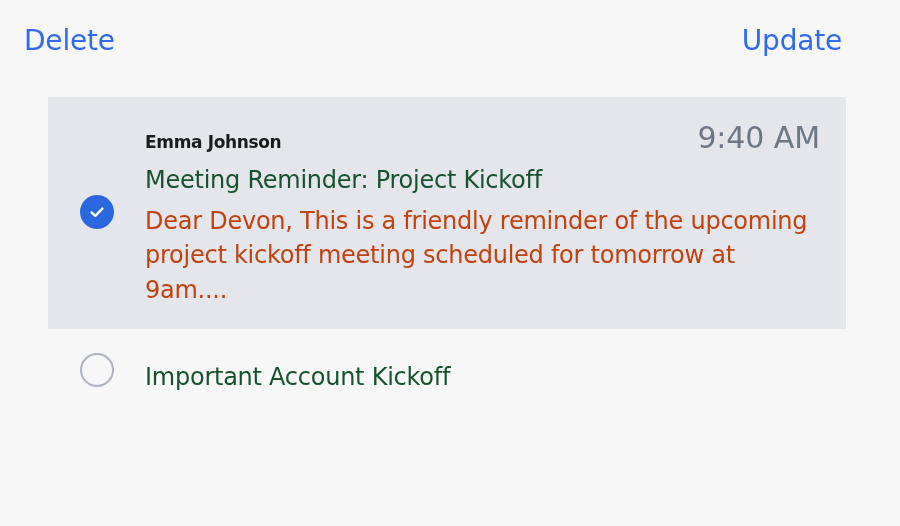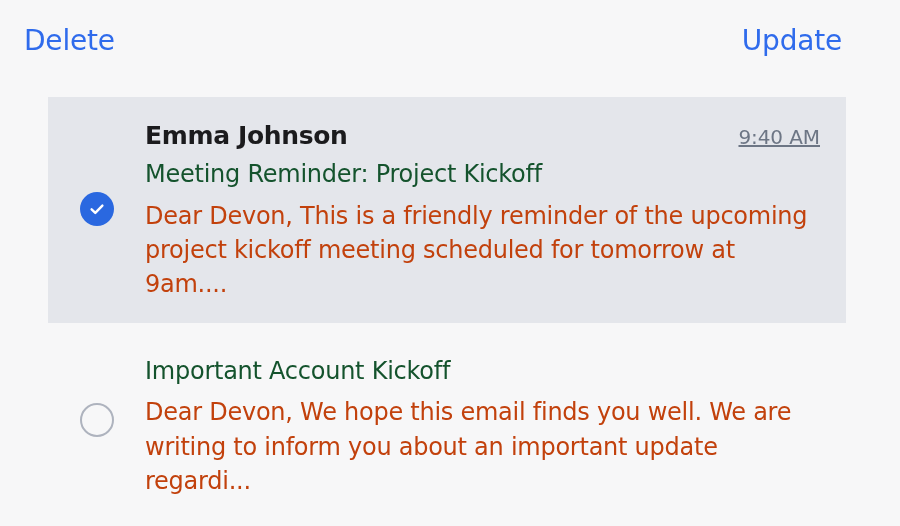--- a/index.html
+++ b/index.html
@@ -107,37 +107,36 @@
     min-width: 0;
     padding-top: 2px;
   }
   .row-top {
     display: flex;
     align-items: baseline;
     justify-content: space-between;
     gap: 16px;
   }
   .sender {
-    font-size: 25px;
+    font-size: 17px;
     font-weight: 700;
     color: #1b1b1d;
     letter-spacing: -0.35px;
     line-height: 1.16;
     white-space: nowrap;
     overflow: hidden;
     text-overflow: ellipsis;
   }
   .timestamp {
-    font-size: 20px;
+    font-size: 30px;
     color: #6d7685;
     letter-spacing: -0.1px;
     line-height: 1.16;
     flex: 0 0 auto;
     white-space: nowrap;
-    text-decoration: underline;
   }
   .subject {
     margin-top: 11px;
     font-size: 24px;
     font-weight: 400;
     color: #14532d;
     letter-spacing: -0.25px;
     line-height: 1.15;
     white-space: nowrap;
     overflow: hidden;
@@ -179,17 +178,16 @@
       <div class="preview">Dear Devon, This is a friendly reminder of the upcoming project kickoff meeting scheduled for tomorrow at 9am....</div>
     </div>
   </div>
 
   <div class="mail-row">
     <div class="check-cell">
       <span class="checkbox unchecked"></span>
     </div>
     <div class="mail-body">
       <div class="subject">Important Account Kickoff</div>
-      <div class="preview">Dear Devon, We hope this email finds you well. We are writing to inform you about an important update regardi...</div>
     </div>
   </div>
 
 </div>
 
 </body></html>

